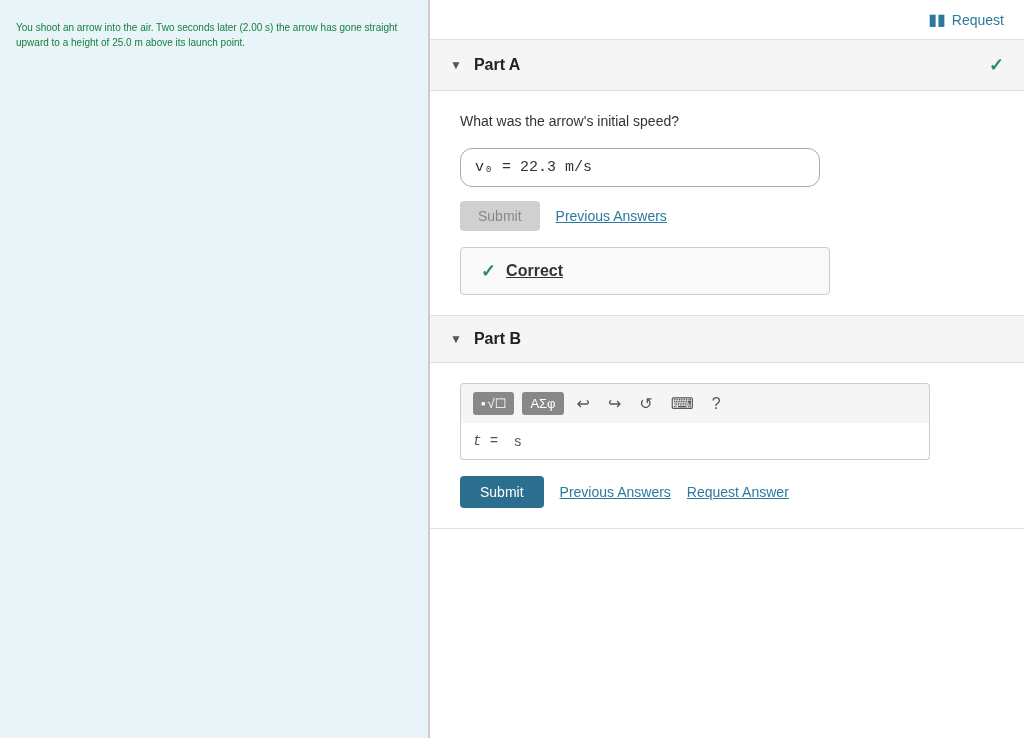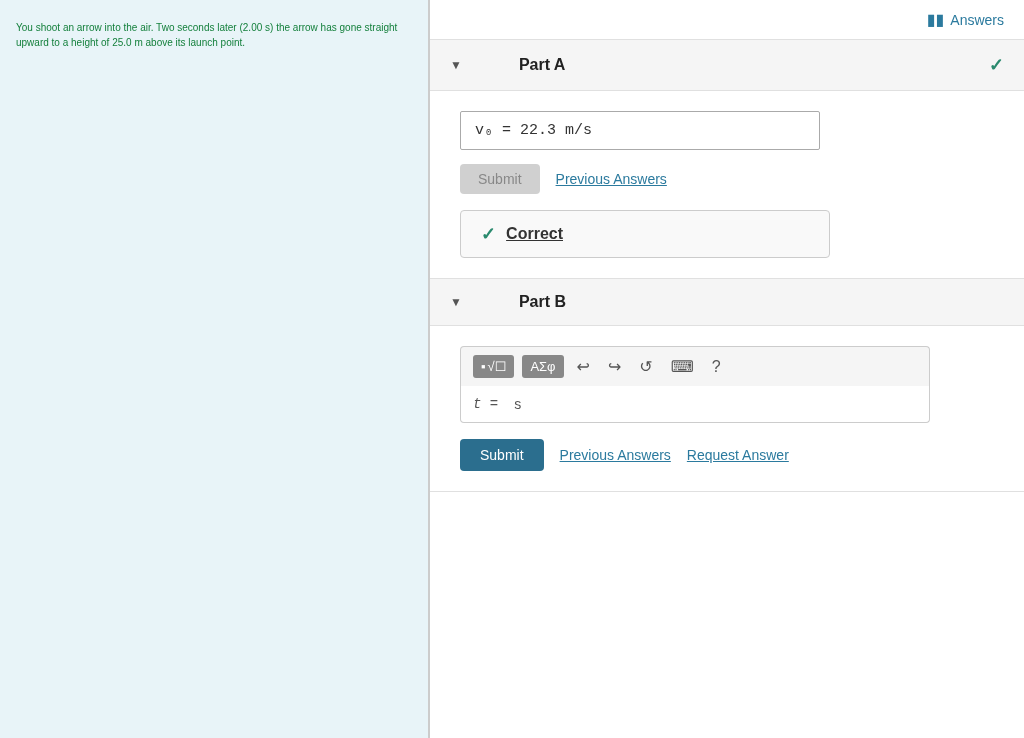--- a/index.html
+++ b/index.html
@@ -83,21 +83,20 @@
       color: #555;
       margin-right: 12px;
       font-size: 12px;
     }
 
     .part-header .part-title {
       font-size: 16px;
       font-weight: bold;
       color: #222;
       flex: 1;
-      margin-left: 45px;
     }
 
     .part-header .checkmark {
       color: #2a8a6e;
       font-size: 18px;
       font-weight: bold;
     }
 
     .part-body {
       padding: 20px 30px;
@@ -106,21 +105,21 @@
     .question-text {
       font-size: 14px;
       color: #333;
       margin-bottom: 16px;
       line-height: 1.5;
     }
 
     
     .answer-input-box {
       border: 1px solid #aaa;
-      border-radius: 2px;
+      border-radius: 12px;
       padding: 10px 14px;
       font-size: 15px;
       color: #333;
       width: 360px;
       display: block;
       margin-bottom: 14px;
       background: #fff;
     }
 
     
@@ -284,31 +283,32 @@
 
 <div class="left-panel">
   <p>You shoot an arrow into the air. Two seconds later (2.00 s) the arrow has gone straight upward to a height of 25.0 m above its launch point.</p>
 </div>
 
 <div class="right-panel">
 
   <div class="review-bar">
     <button class="review-btn">
       <span class="review-icon">▮▮</span>
-      <span>Answers</span>
+      <span>Request</span>
     </button>
   </div>
 
   <div class="part-section">
     <div class="part-header">
       <span class="chevron">▼</span>
       <span class="part-title">Part A</span>
       <span class="checkmark">✓</span>
     </div>
     <div class="part-body">
+      <p class="question-text">What was the arrow's initial speed?</p>
       <div class="answer-input-box formula">v₀ = 22.3  m/s</div>
       <div class="actions-row">
         <button class="submit-btn-disabled">Submit</button>
         <button class="prev-answers-link">Previous Answers</button>
       </div>
       <div class="correct-badge">
         <span class="correct-checkmark">✓</span>
         <span class="correct-text">Correct</span>
       </div>
     </div>

